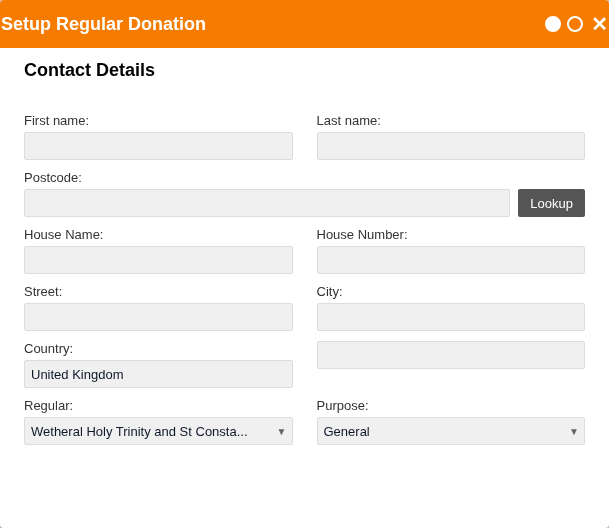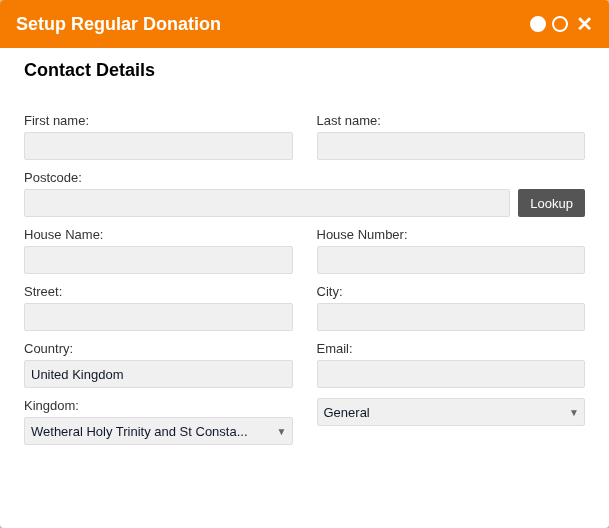--- a/index.html
+++ b/index.html
@@ -18,21 +18,21 @@
       background: #fff;
       border-radius: 4px;
       overflow: hidden;
       box-shadow: 0 4px 20px rgba(0,0,0,0.3);
       display: flex;
       flex-direction: column;
     }
     .modal-header {
       background: #f57c00;
       color: #fff;
-      padding: 0 16px;
+      padding: 0 1px;
       height: 48px;
       display: flex;
       align-items: center;
       justify-content: space-between;
       flex-shrink: 0;
     }
     .modal-title {
       font-size: 18px;
       font-weight: bold;
     }
@@ -221,33 +221,33 @@
         <label>City:</label>
         <input type="text" style="">
       </div>
 
       <div class="form-group">
         <label>Country:</label>
         <input type="text" value="United Kingdom" style="">
       </div>
 
       <div class="form-group">
-        <label>Email:</label>
-        <input type="text" style="">
-      </div>
-
-      <div class="form-group">
-        <label>Kingdom:</label>
+        <input type="text" style="">
+      </div>
+
+      <div class="form-group">
+        <label>Regular:</label>
         <div class="select-wrapper">
           <select><option>Wetheral Holy Trinity and St Consta...</option></select>
           <span class="select-arrow">▼</span>
         </div>
       </div>
 
       <div class="form-group">
+        <label>Purpose:</label>
         <div class="select-wrapper">
           <select><option>General</option></select>
           <span class="select-arrow">▼</span>
         </div>
       </div>
 
     </div>
   </div>
 </div>
 

